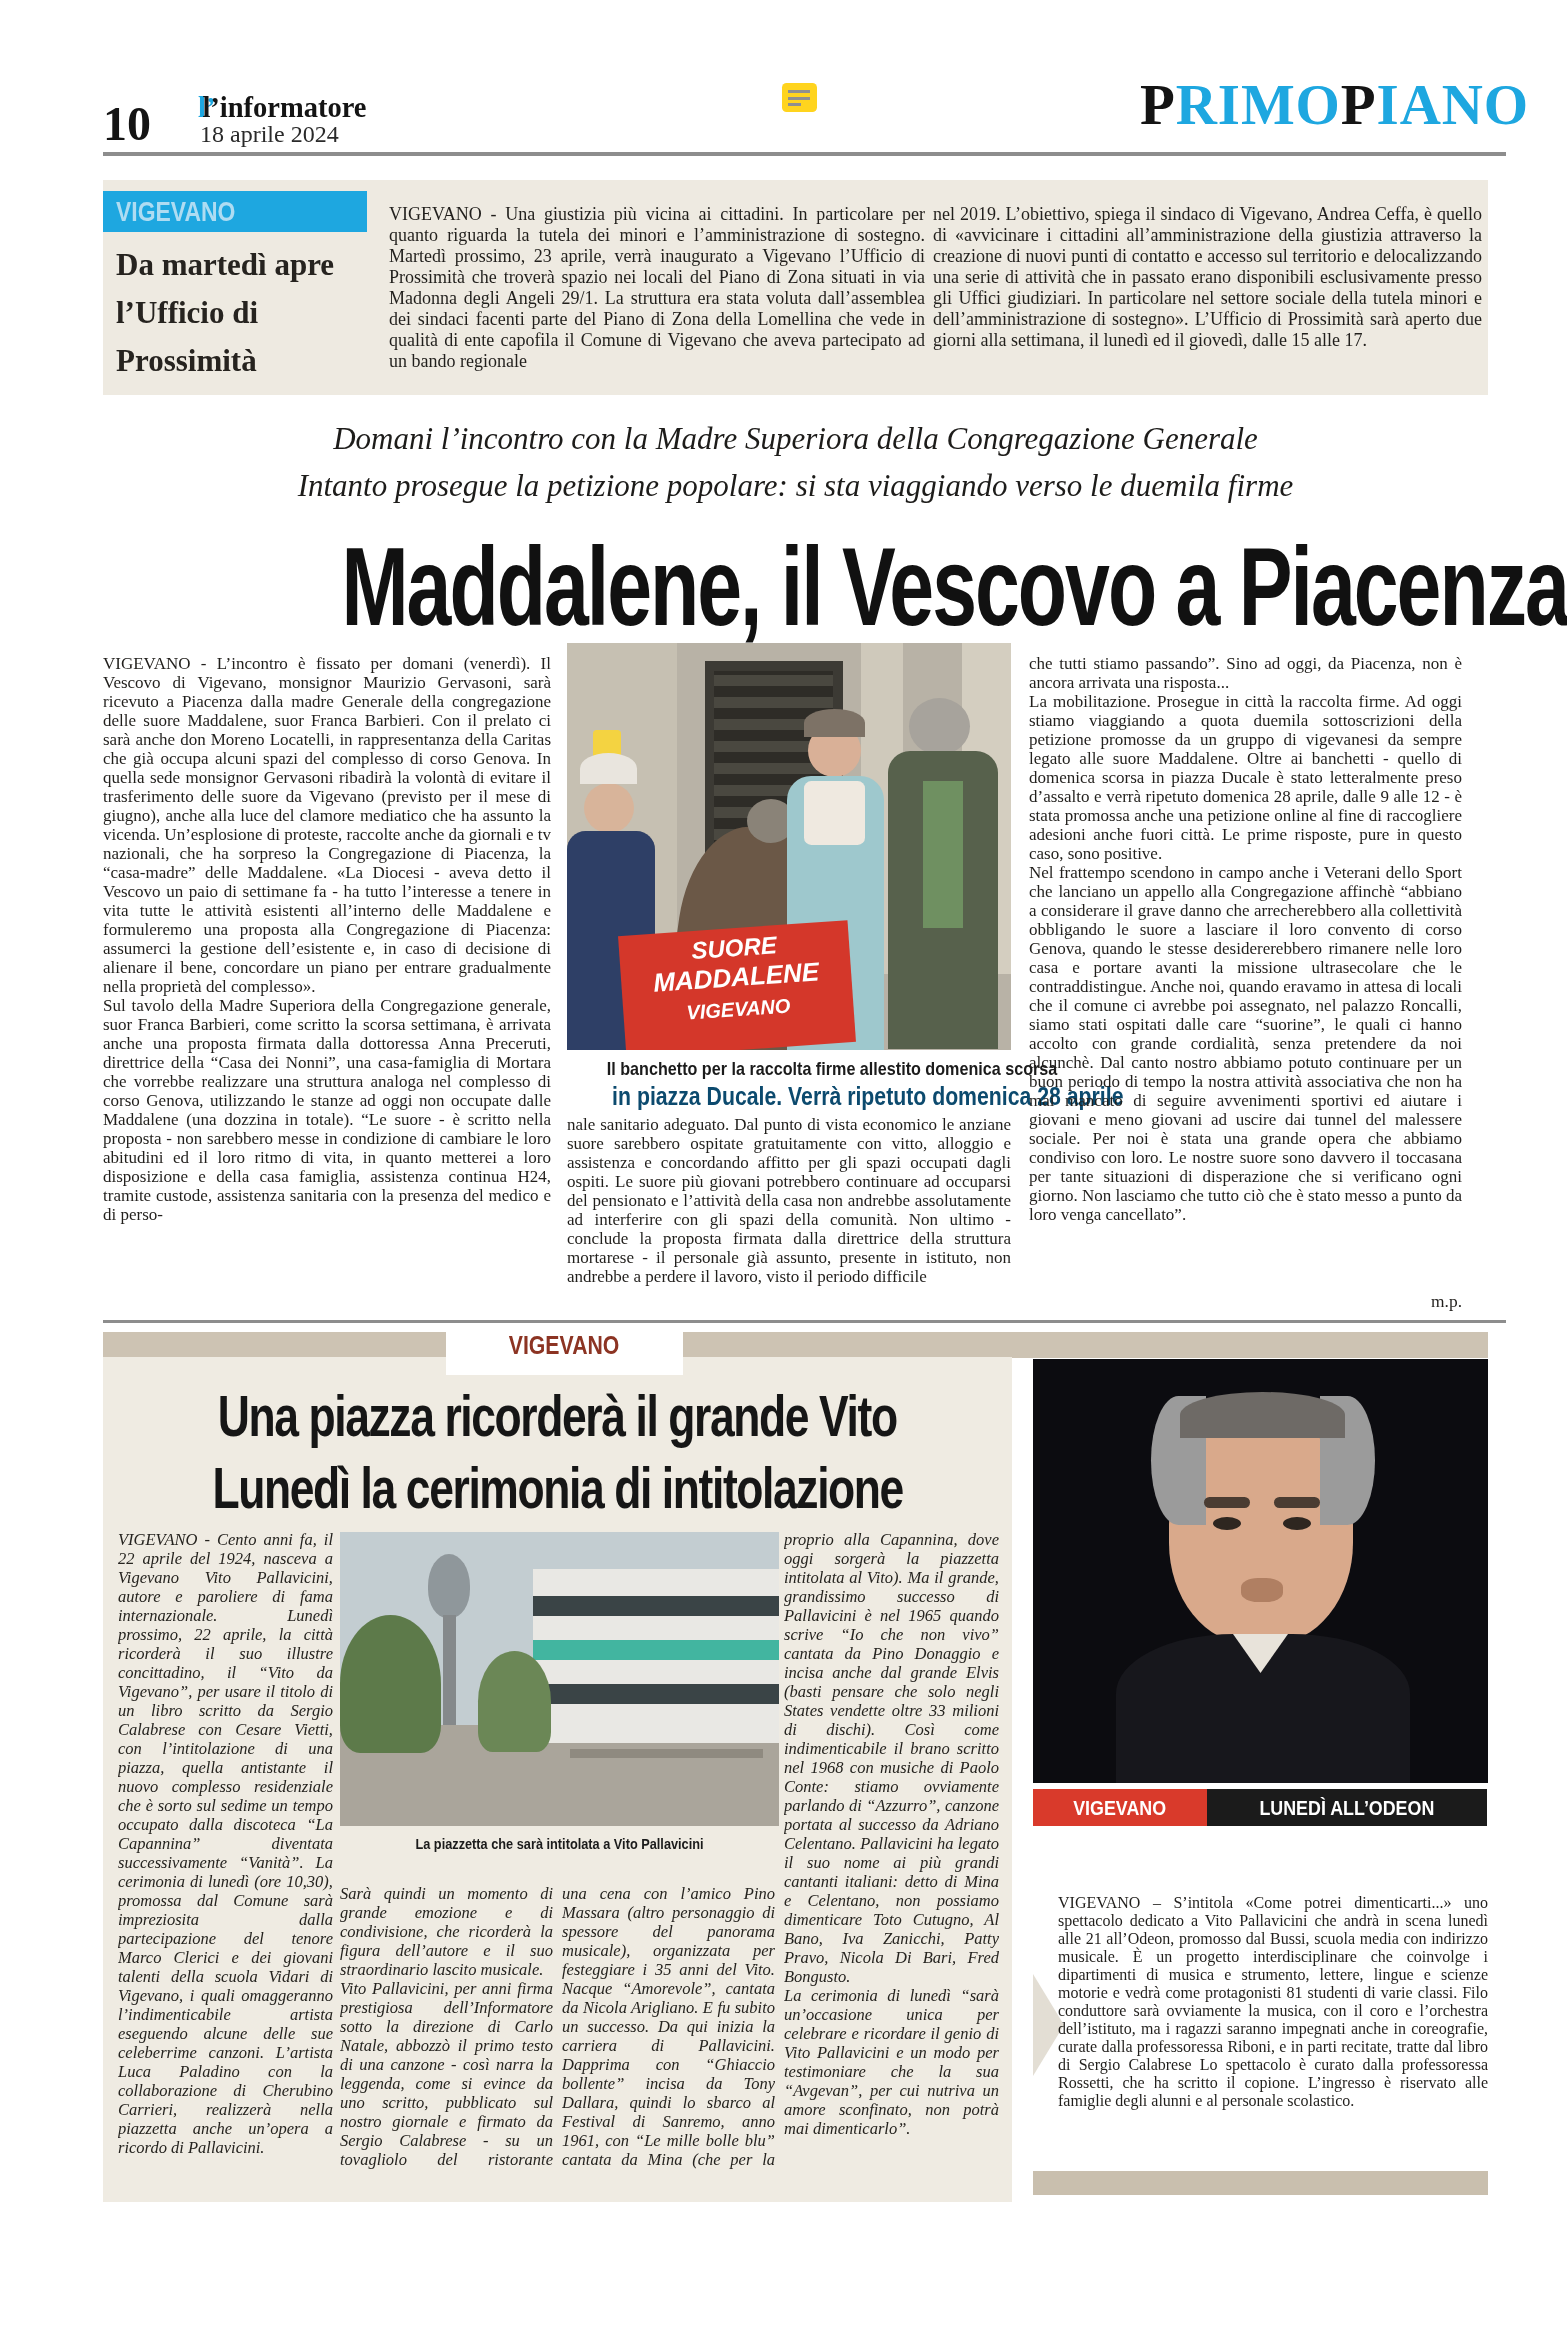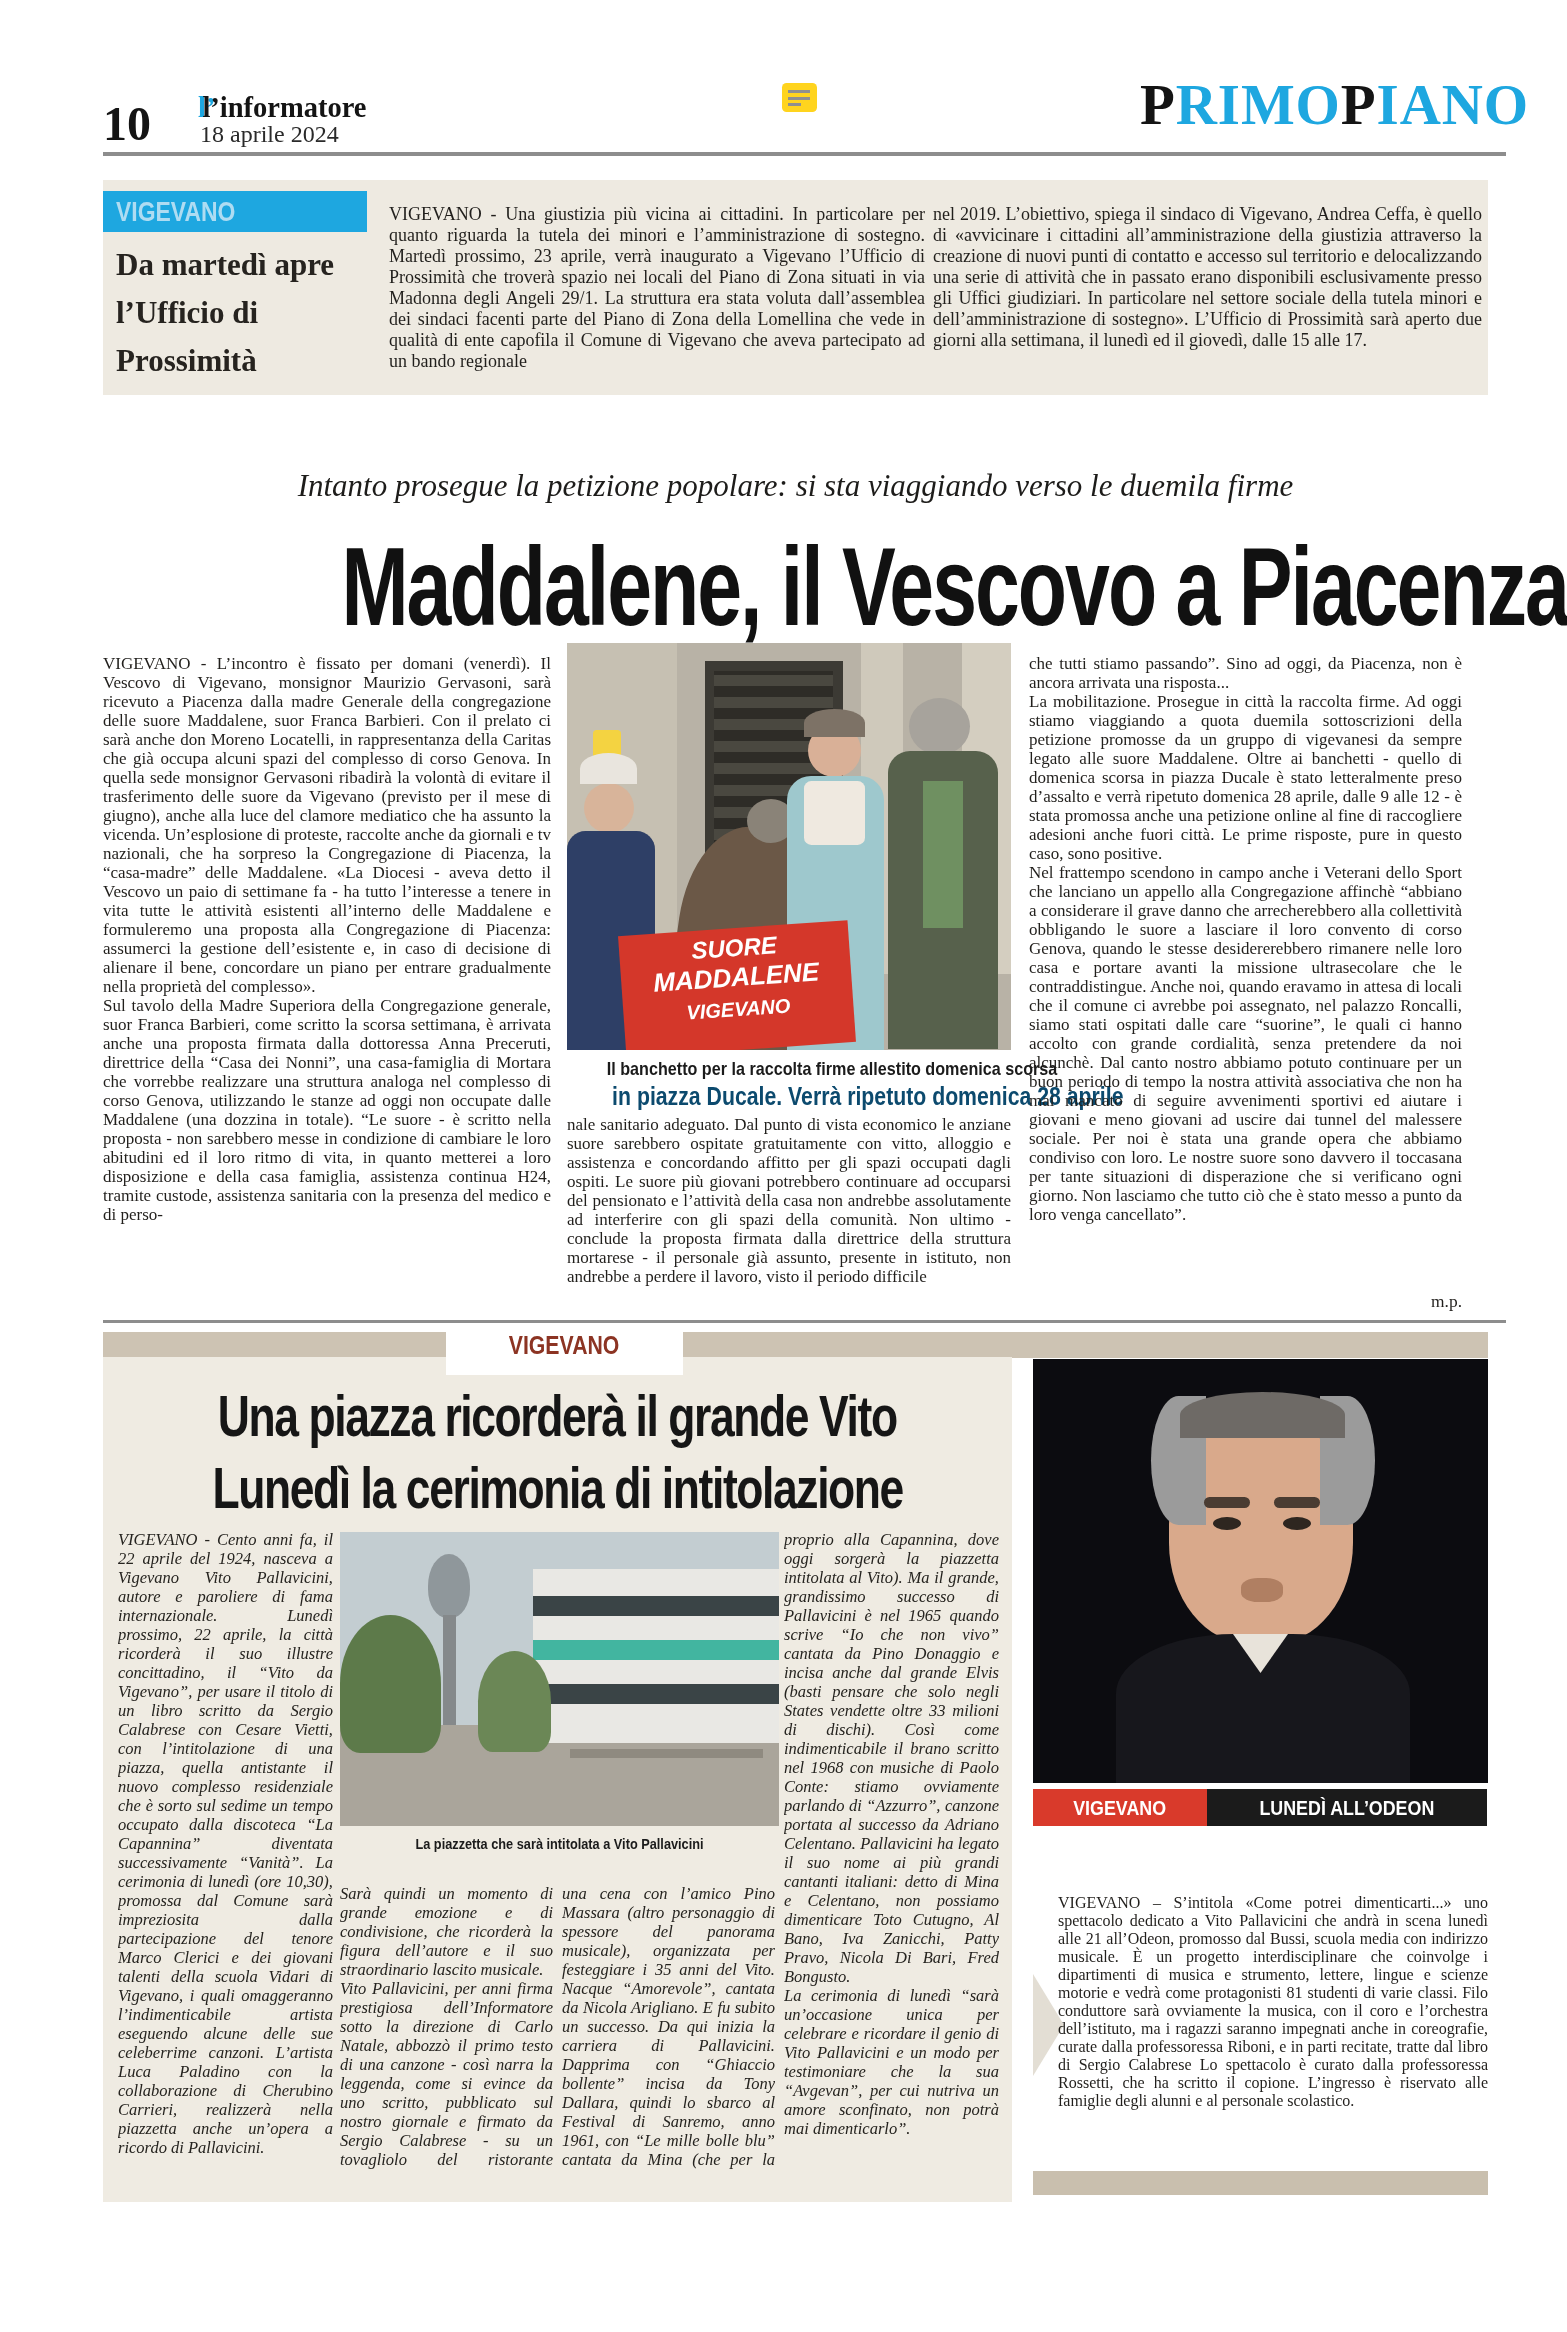--- a/index.html
+++ b/index.html
@@ -46,20 +46,21 @@
   <div class="abs sans" style="left:103px;top:191px;width:264px;height:41px;background:#1ea7e0;">
     <div style="margin:5.5px 0 0 13px;font-size:27px;font-weight:bold;color:#aedcf2;letter-spacing:0px;"><span class="condensed3" style="transform-origin:left;">VIGEVANO</span></div>
   </div>
 
   <div class="abs" style="left:116px;top:241px;width:246px;height:147px;font-size:31px;font-weight:bold;line-height:1.55;color:#26231f;">Da martedì apre l’Ufficio di Prossimità</div>
 
   <div class="abs justify serifbody clip" style="left:389px;top:204px;width:536px;height:185px;font-size:18px;line-height:21px;">VIGEVANO - Una giustizia più vicina ai cittadini. In particolare per quanto riguarda la tutela dei minori e l’amministrazione di sostegno. Martedì prossimo, 23 aprile, verrà inaugurato a Vigevano l’Ufficio di Prossimità che troverà spazio nei locali del Piano di Zona situati in via Madonna degli Angeli 29/1. La struttura era stata voluta dall’assemblea dei sindaci facenti parte del Piano di Zona della Lomellina che vede in qualità di ente capofila il Comune di Vigevano che aveva partecipato ad un bando regionale</div>
 
   <div class="abs justify serifbody clip" style="left:933px;top:204px;width:549px;height:185px;font-size:18px;line-height:21px;">nel 2019. L’obiettivo, spiega il sindaco di Vigevano, Andrea Ceffa, è quello di «avvicinare i cittadini all’amministrazione della giustizia attraverso la creazione di nuovi punti di contatto e accesso sul territorio e delocalizzando una serie di attività che in passato erano disponibili esclusivamente presso gli Uffici giudiziari. In particolare nel settore sociale della tutela minori e dell’amministrazione di sostegno». L’Ufficio di Prossimità sarà aperto due giorni alla settimana, il lunedì ed il giovedì, dalle 15 alle 17.</div>
 
+  <div class="abs center" style="left:103px;top:421px;width:1385px;font-size:31px;font-style:italic;color:#1d1c1a;">Domani l’incontro con la Madre Superiora della Congregazione Generale</div>
   <div class="abs center" style="left:103px;top:468px;width:1385px;font-size:31px;font-style:italic;color:#1d1c1a;">Intanto prosegue la petizione popolare: si sta viaggiando verso le duemila firme</div>
 
   <div class="abs center sans" style="left:103px;top:522px;width:1385px;font-size:112px;font-weight:bold;color:#111111;letter-spacing:-2.8px;"><span class="condensed">Maddalene, il Vescovo a Piacenza</span></div>
 
   <div class="abs justify serifbody clip" style="left:103px;top:654px;width:448px;height:661px;font-size:17px;line-height:19px;">VIGEVANO - L’incontro è fissato per domani (venerdì). Il Vescovo di Vigevano, monsignor Maurizio Gervasoni, sarà ricevuto a Piacenza dalla madre Generale della congregazione delle suore Maddalene, suor Franca Barbieri. Con il prelato ci sarà anche don Moreno Locatelli, in rappresentanza della Caritas che già occupa alcuni spazi del complesso di corso Genova. In quella sede monsignor Gervasoni ribadirà la volontà di evitare il trasferimento delle suore da Vigevano (previsto per il mese di giugno), anche alla luce del clamore mediatico che ha assunto la vicenda. Un’esplosione di proteste, raccolte anche da giornali e tv nazionali, che ha sorpreso la Congregazione di Piacenza, la “casa-madre” delle Maddalene. «La Diocesi - aveva detto il Vescovo un paio di settimane fa - ha tutto l’interesse a tenere in vita tutte le attività esistenti all’interno delle Maddalene e formuleremo una proposta alla Congregazione di Piacenza: assumerci la gestione dell’esistente e, in caso di decisione di alienare il bene, concordare un piano per entrare gradualmente nella proprietà del complesso».
 Sul tavolo della Madre Superiora della Congregazione generale, suor Franca Barbieri, come scritto la scorsa settimana, è arrivata anche una proposta firmata dalla dottoressa Anna Preceruti, direttrice della “Casa dei Nonni”, una casa-famiglia di Mortara che vorrebbe realizzare una struttura analoga nel complesso di corso Genova, utilizzando le stanze ad oggi non occupate dalle Maddalene (una dozzina in totale). “Le suore - è scritto nella proposta - non sarebbero messe in condizione di cambiare le loro abitudini ed il loro ritmo di vita, in quanto metterei a loro disposizione e della casa famiglia, assistenza continua H24, tramite custode, assistenza sanitaria con la presenza del medico e di perso-</div>
 
   <div class="abs clip" style="left:567px;top:643px;width:444px;height:407px;background:#b8b2a6;">
     <div class="photo-shape" style="left:0;top:0;width:110px;height:407px;background:#c6c0b2;"></div>
     <div class="photo-shape" style="left:138px;top:18.4px;width:138px;height:275px;background:#3c3a34;"></div>

